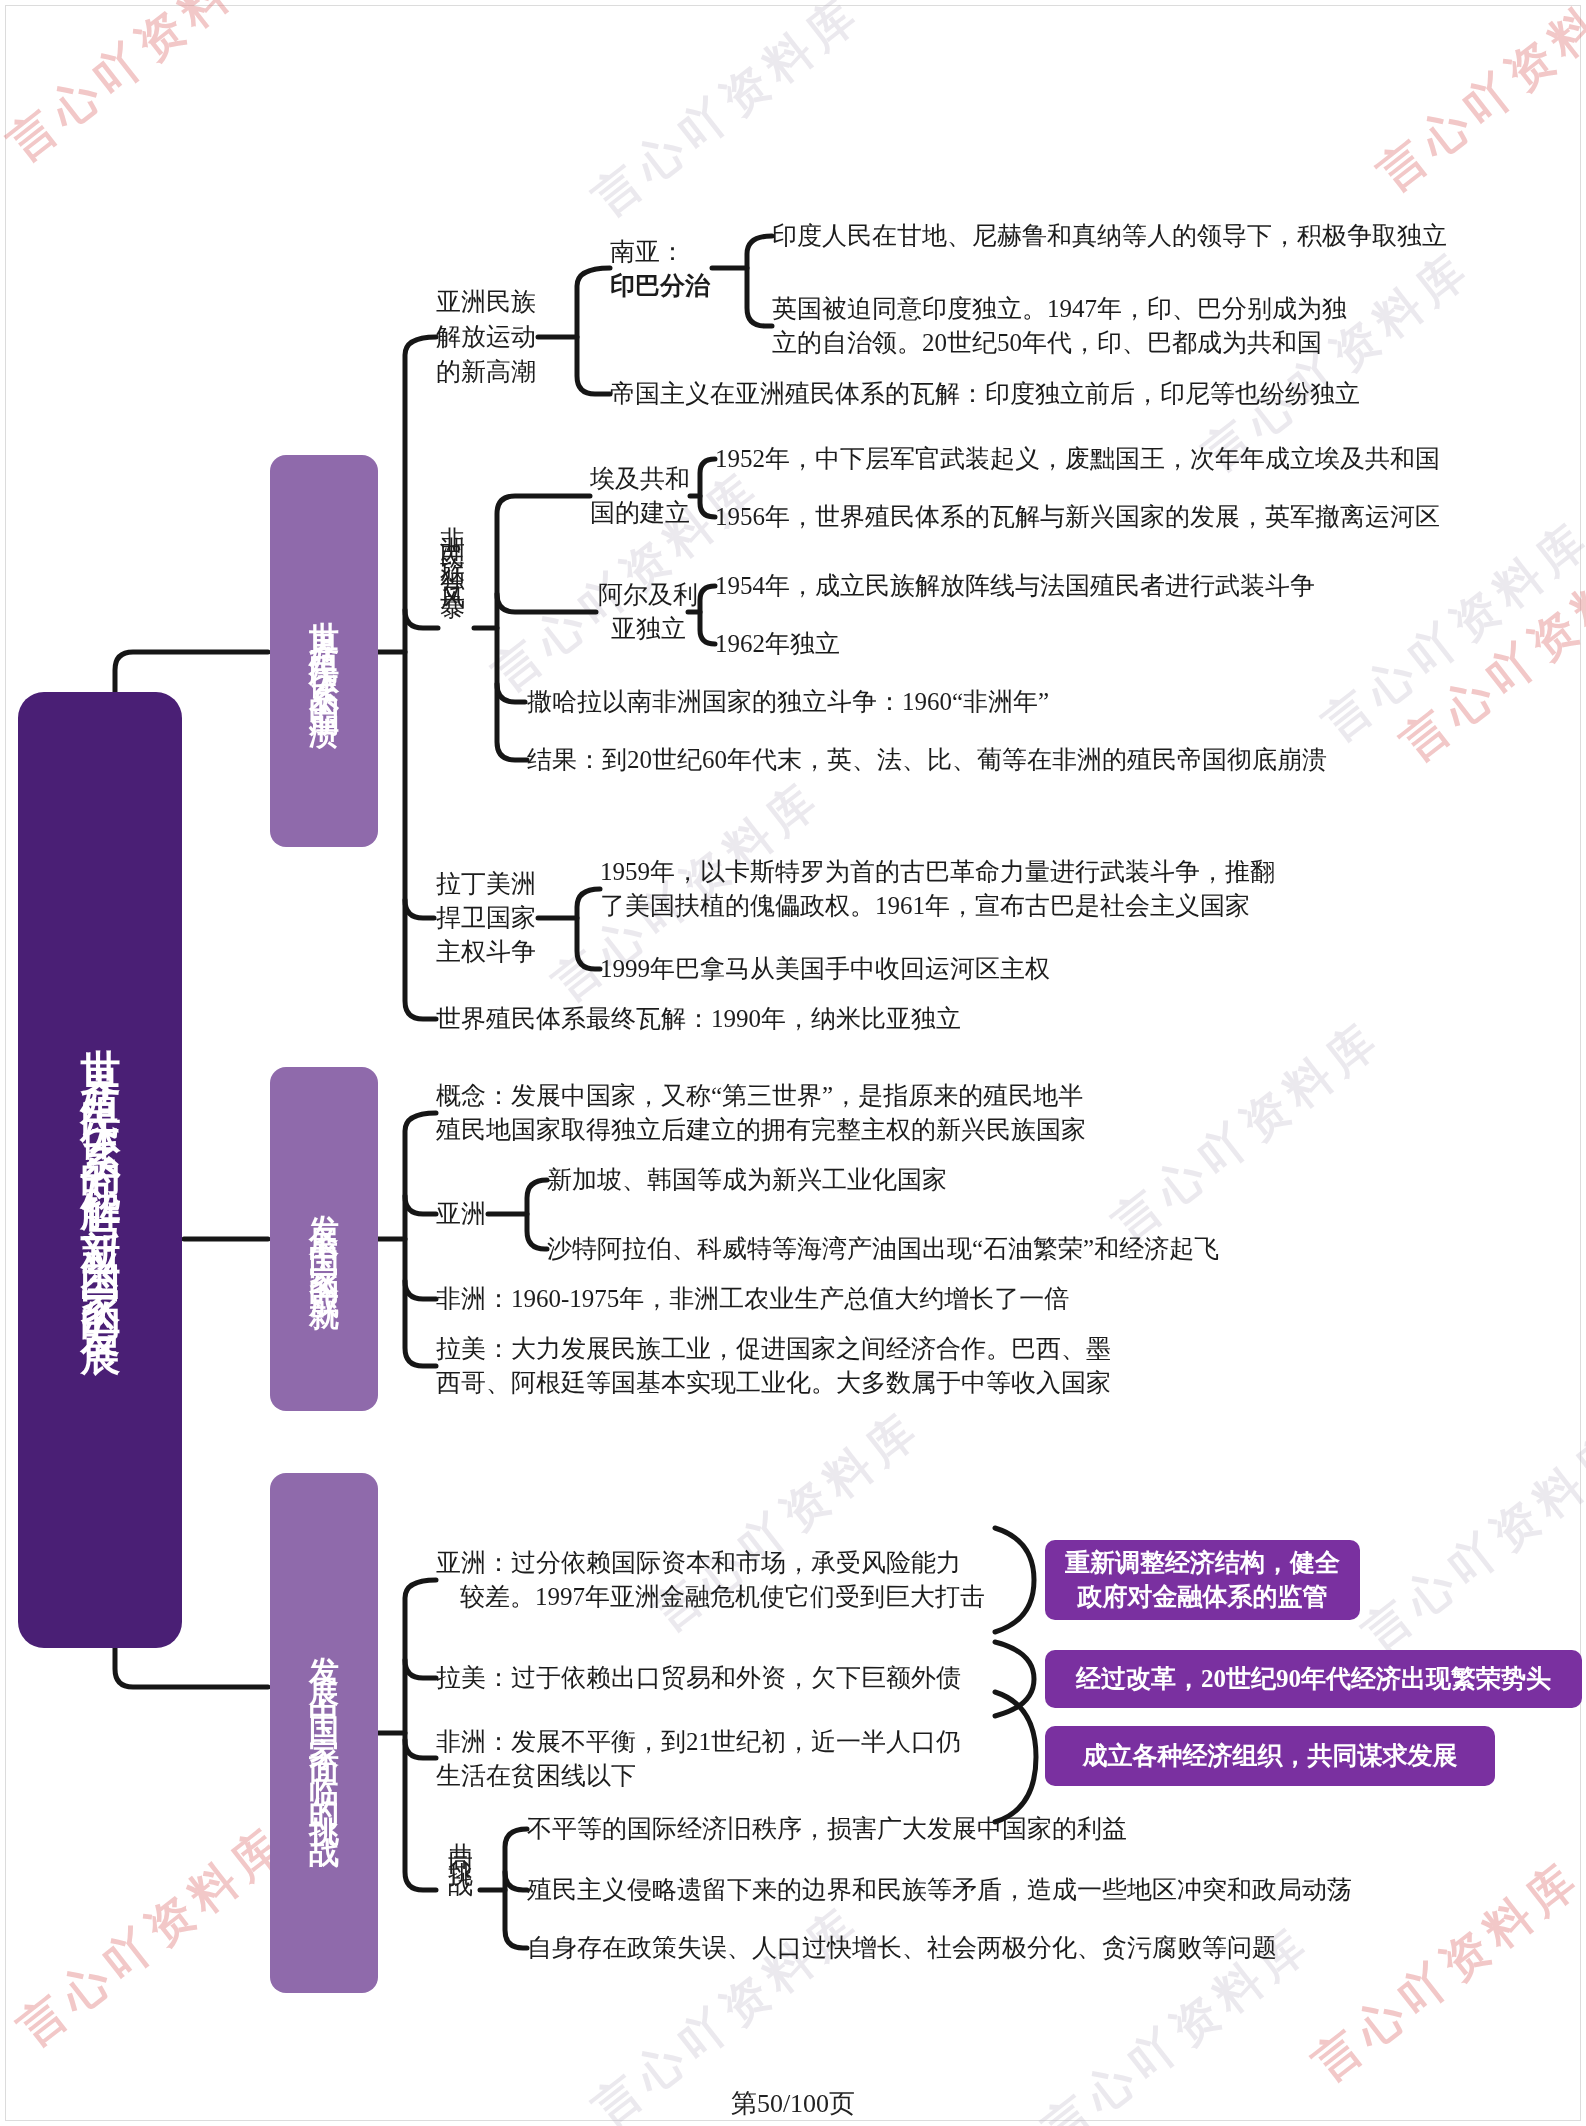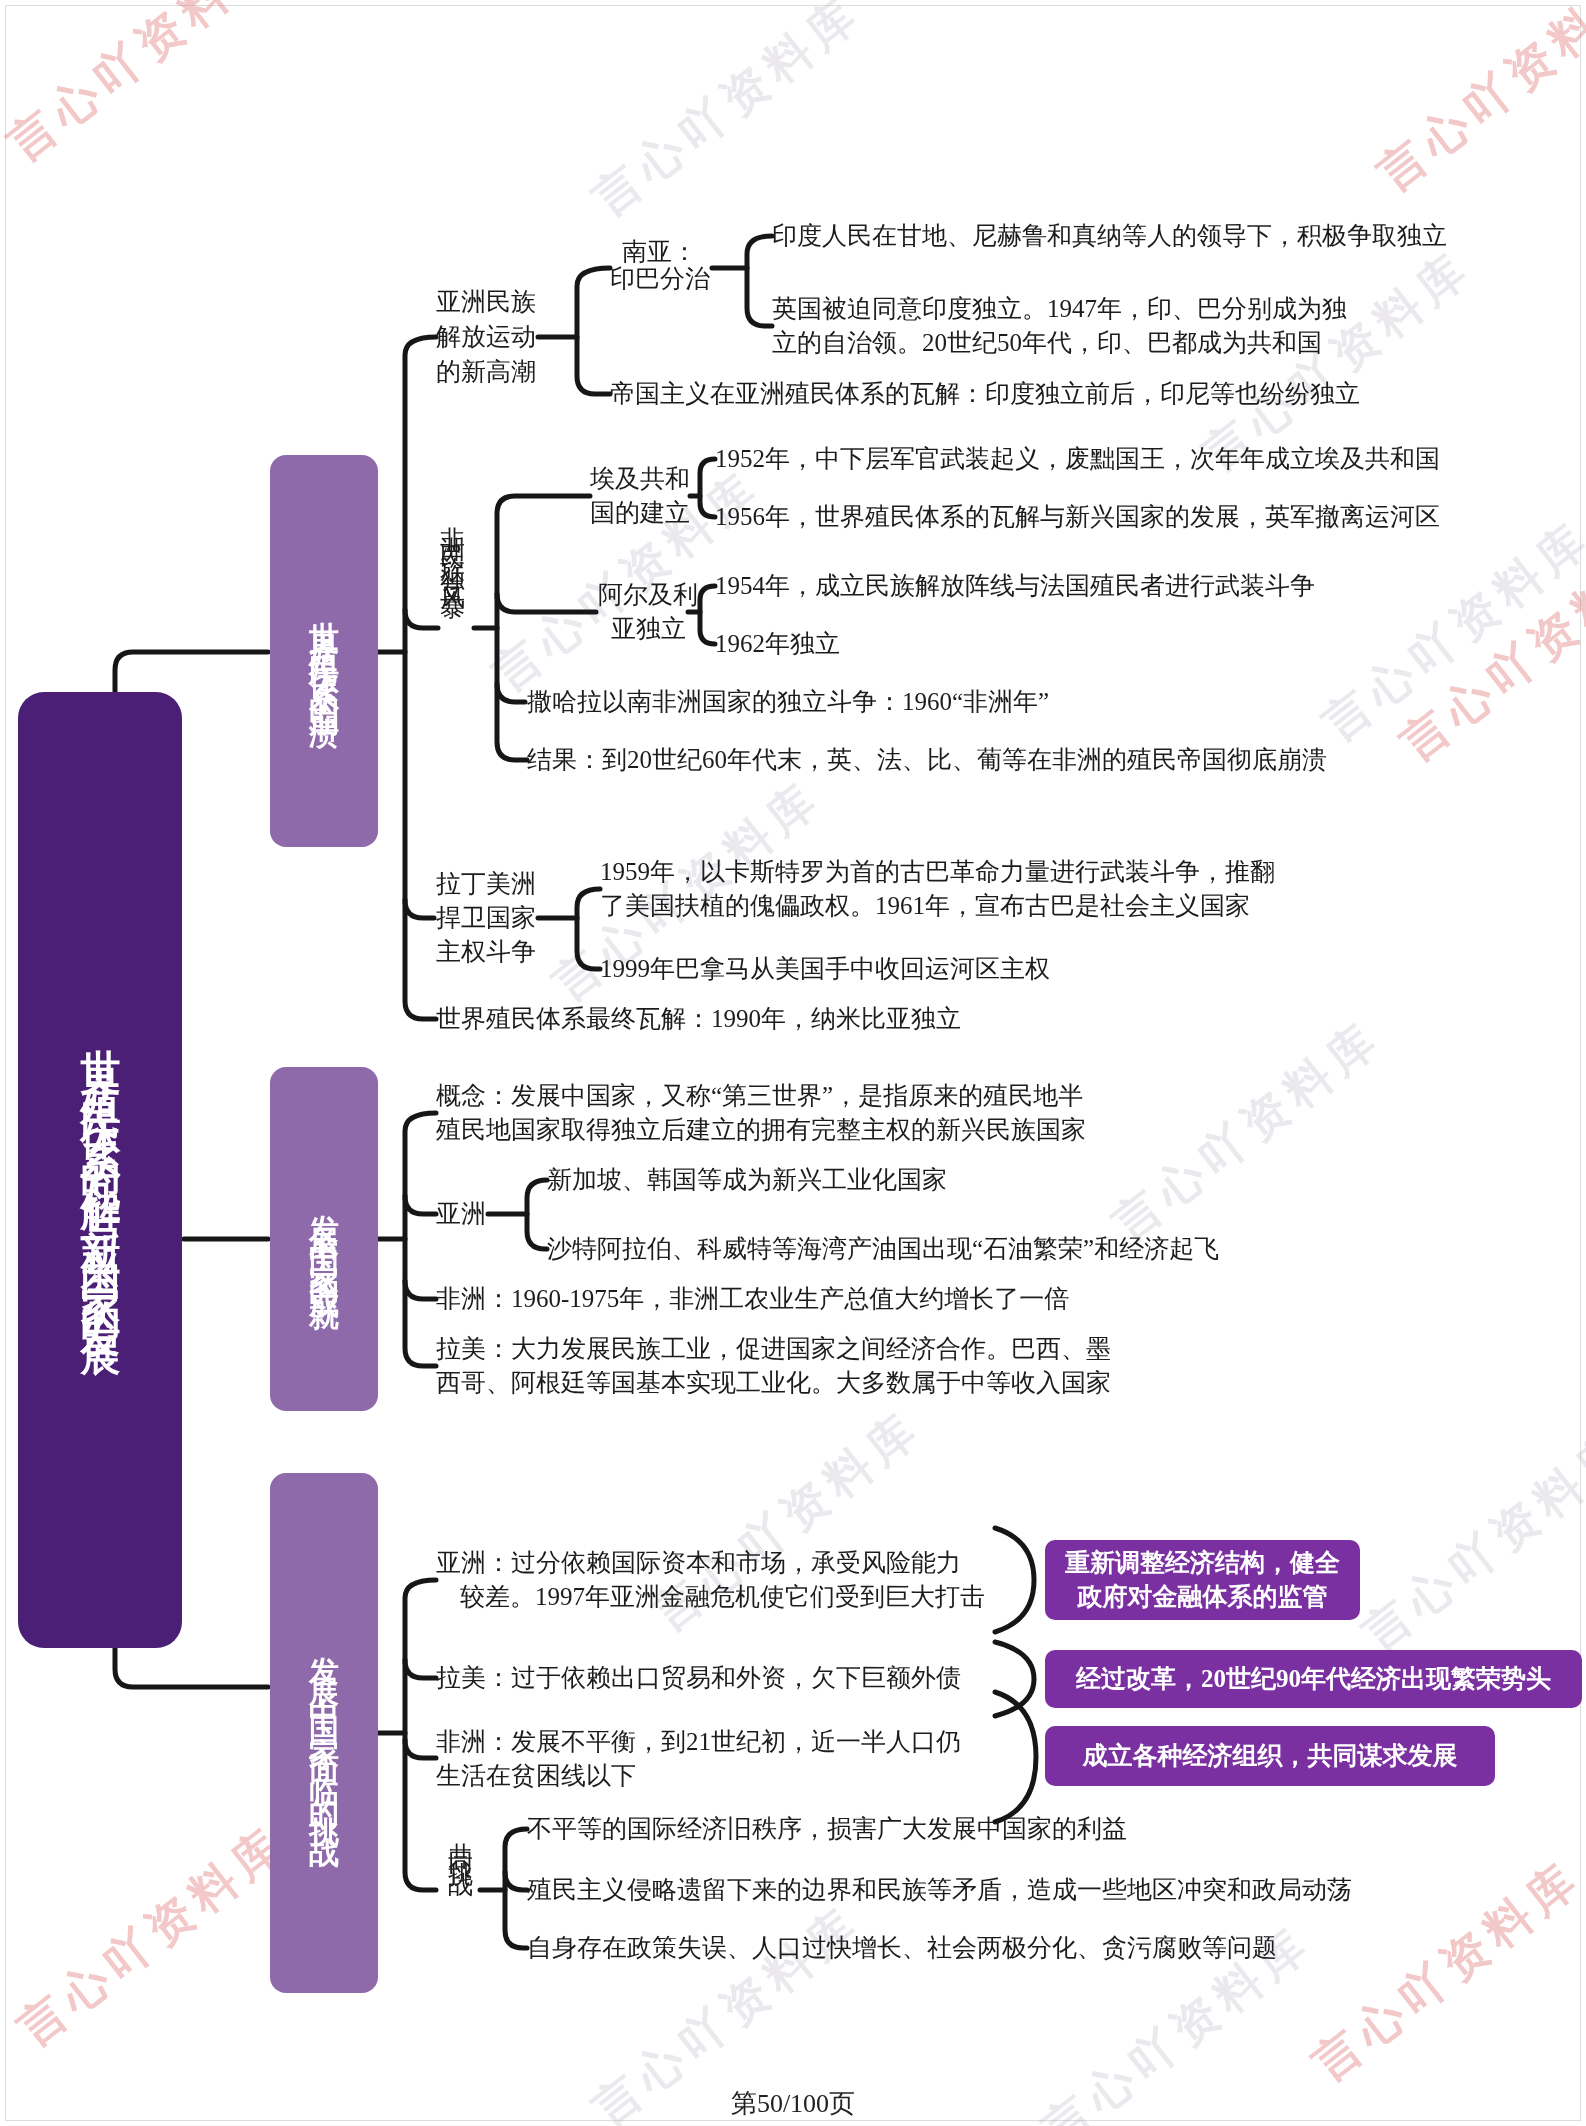--- a/index.html
+++ b/index.html
@@ -113,22 +113,22 @@
   <div class="bbox" style="top:1067px;height:344px;">
     <div class="vtxt" style="letter-spacing:12px;">发展中国家的成就</div>
   </div>
   <div class="bbox" style="top:1473px;height:520px;">
     <div class="vtxt" style="letter-spacing:20px;">发展中国家面临的挑战</div>
   </div>
 
   <div class="lf" style="left:436px;top:285px;">亚洲民族</div>
   <div class="lf" style="left:436px;top:320px;">解放运动</div>
   <div class="lf" style="left:436px;top:355px;">的新高潮</div>
-  <div class="lf" style="left:610px;top:235px;margin-left:12px;">南亚：</div>
-  <div class="lf" style="left:610px;top:262px;">印巴分治</div>
+  <div class="lf" style="left:610px;top:235px;">南亚：</div>
+  <div class="lf" style="left:610px;top:269px;font-weight:bold;">印巴分治</div>
   <div class="lf" style="left:772px;top:219px;">印度人民在甘地、尼赫鲁和真纳等人的领导下，积极争取独立</div>
   <div class="lf" style="left:772px;top:292px;">英国被迫同意印度独立。1947年，印、巴分别成为独</div>
   <div class="lf" style="left:772px;top:326px;">立的自治领。20世纪50年代，印、巴都成为共和国</div>
   <div class="lf" style="left:610px;top:377px;">帝国主义在亚洲殖民体系的瓦解：印度独立前后，印尼等也纷纷独立</div>
 
   <div class="vlab" style="left:440px;top:506px;">非洲民族独立风暴</div>
   <div class="lf" style="left:590px;top:462px;">埃及共和</div>
   <div class="lf" style="left:590px;top:496px;">国的建立</div>
   <div class="lf" style="left:715px;top:442px;">1952年，中下层军官武装起义，废黜国王，次年年成立埃及共和国</div>
   <div class="lf" style="left:715px;top:500px;">1956年，世界殖民体系的瓦解与新兴国家的发展，英军撤离运河区</div>

